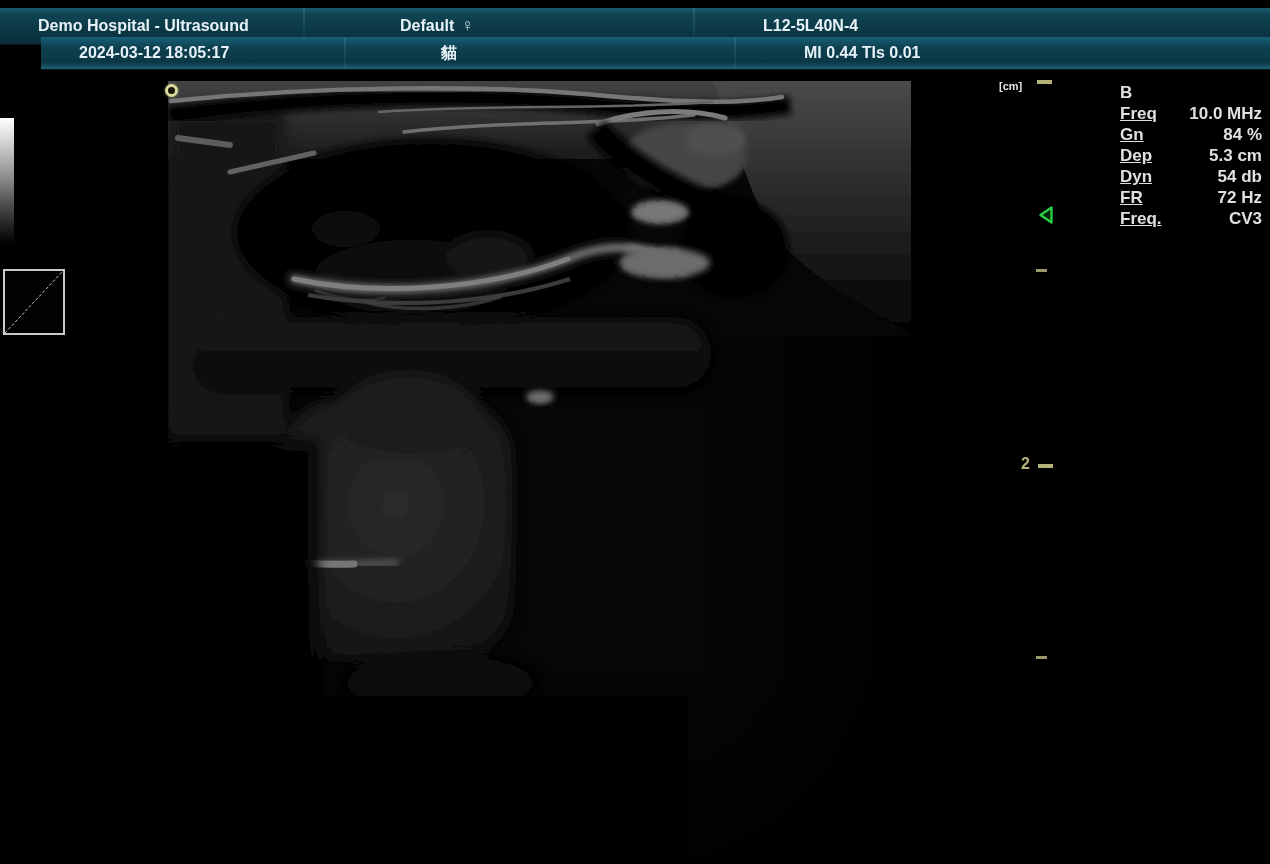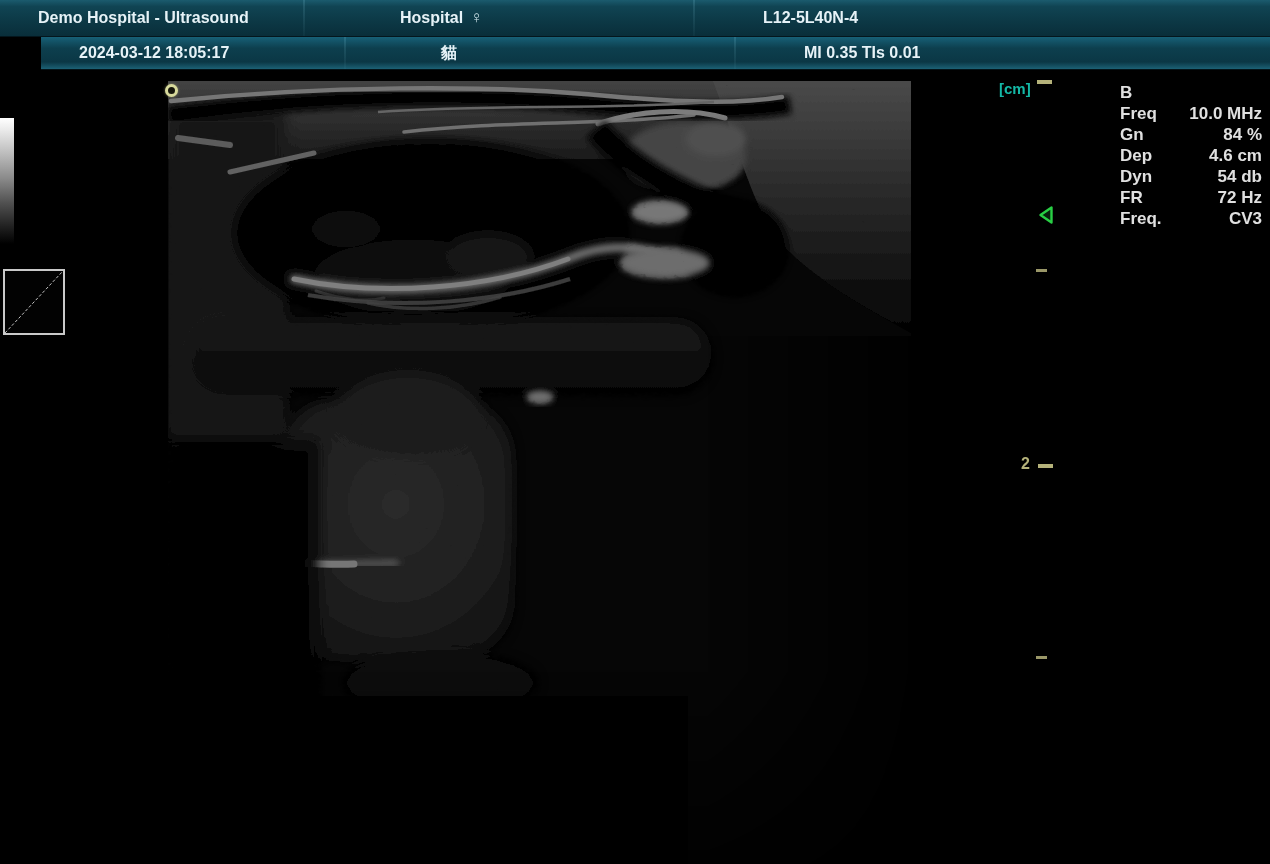--- a/index.html
+++ b/index.html
@@ -2,69 +2,69 @@
 <html><head>
 <meta charset="utf-8">
 <style>
   html,body{margin:0;padding:0;}
   body{
     width:1270px;height:864px;background:#000;position:relative;overflow:hidden;
     font-family:"Liberation Sans",sans-serif;
   }
   
   .hrow{position:absolute;left:0;width:1270px;color:#e6f2f7;font-weight:bold;font-size:16px;}
-  .hrow1{top:0;height:36px;line-height:36px;
+  .hrow1{top:8px;height:36px;line-height:36px;
     background:linear-gradient(180deg,#1b5b6e 0%,#104453 18%,#0c3845 60%,#092e3a 100%);
     border-bottom:1px solid #04161d;}
   .hrow2{top:37px;height:32px;line-height:32px;
     background:linear-gradient(180deg,#176077 0%,#0d3f4e 35%,#0b3745 78%,#1c6175 100%);
     border-bottom:1px solid #041318;margin-left:41px;}
   .hcell{position:absolute;top:0;white-space:nowrap;}
   .c1{left:38px}.c2{left:400px}.c3{left:763px}
   .gender{font-weight:normal;margin-left:7px;color:#cfe4ea;font-size:17px;}
   .vsep{position:absolute;top:0;width:2px;height:100%;
     background:linear-gradient(180deg,rgba(140,210,230,.16),rgba(140,210,230,.04));}
   
   .gbar{position:absolute;left:0;top:118px;width:14px;height:126px;
     background:linear-gradient(180deg,#ffffff 0%,#e9e9e9 10%,#bdbdbd 28%,#8a8a8a 48%,#4f4f4f 68%,#212121 86%,#000 100%);}
   .thumb{position:absolute;left:3px;top:269px;width:58px;height:62px;border:2px solid #c9c9c9;background:#020202;}
   
   .usimg{position:absolute;left:168px;top:81px;width:743px;height:783px;background:#050505;}
   .pmark{position:absolute;left:165px;top:84px;width:7px;height:7px;border:3px solid #d8da9c;
     border-radius:50%;background:#15150a;box-shadow:0 0 3px rgba(216,218,156,.5);}
   
-  .cmlab{position:absolute;left:999px;top:80px;color:#14b8a6;font-weight:bold;font-size:15px;}
+  .cmlab{position:absolute;left:999px;top:80px;color:#e5e5e5;font-weight:bold;font-size:11px;}
   .tick{position:absolute;background:#b5b27a;}
   .tick-minor{width:11px;height:3px;opacity:.85;}
   .tick-major{width:15px;height:4px;}
   .ticklab{position:absolute;left:1021px;top:455px;color:#b5b27a;font-weight:bold;font-size:16px;}
   .focus{position:absolute;left:1038px;top:205px;width:16px;height:20px;}
   
   .panel{position:absolute;left:1120px;top:82px;width:142px;color:#e0e0e0;font-weight:bold;font-size:17px;}
   .pmode{height:21px;line-height:21px;}
   .prow{display:flex;justify-content:space-between;height:21px;line-height:21px;}
-  .plabel{text-align:left;}
+  .plabel{text-align:left;text-decoration:underline;}
   .pvalue{text-align:left;}
 </style>
 </head>
 <body>
 
 <div class="hrow hrow1">
   <div class="vsep" style="left:303px"></div>
   <div class="vsep" style="left:693px"></div>
   <span class="hcell c1">Demo Hospital - Ultrasound</span>
-  <span class="hcell c2"><span>Hospital</span><span class="gender">♀</span></span>
+  <span class="hcell c2"><span>Default</span><span class="gender">♀</span></span>
   <span class="hcell c3">L12-5L40N-4</span>
 </div>
 <div class="hrow hrow2">
   <div class="vsep" style="left:303px"></div>
   <div class="vsep" style="left:693px"></div>
   <span class="hcell c1">2024-03-12 18:05:17</span>
   <span class="hcell c2">貓</span>
-  <span class="hcell c3">MI 0.35 TIs 0.01</span>
+  <span class="hcell c3">MI 0.44 TIs 0.01</span>
 </div>
 
 <div class="gbar"></div>
 <div class="thumb">
   <svg width="58" height="62">
     <line x1="0" y1="62" x2="58" y2="0" stroke="#c4c4c4" stroke-width="1" stroke-dasharray="3,2"></line>
   </svg>
 </div>
 
 <div class="usimg">
@@ -188,21 +188,21 @@
   <div class="prow">
     <span class="plabel">Freq</span>
     <span class="pvalue">10.0 MHz</span>
   </div>
   <div class="prow">
     <span class="plabel">Gn</span>
     <span class="pvalue">84 %</span>
   </div>
   <div class="prow">
     <span class="plabel">Dep</span>
-    <span class="pvalue">4.6 cm</span>
+    <span class="pvalue">5.3 cm</span>
   </div>
   <div class="prow">
     <span class="plabel">Dyn</span>
     <span class="pvalue">54 db</span>
   </div>
   <div class="prow">
     <span class="plabel">FR</span>
     <span class="pvalue">72 Hz</span>
   </div>
   <div class="prow">

